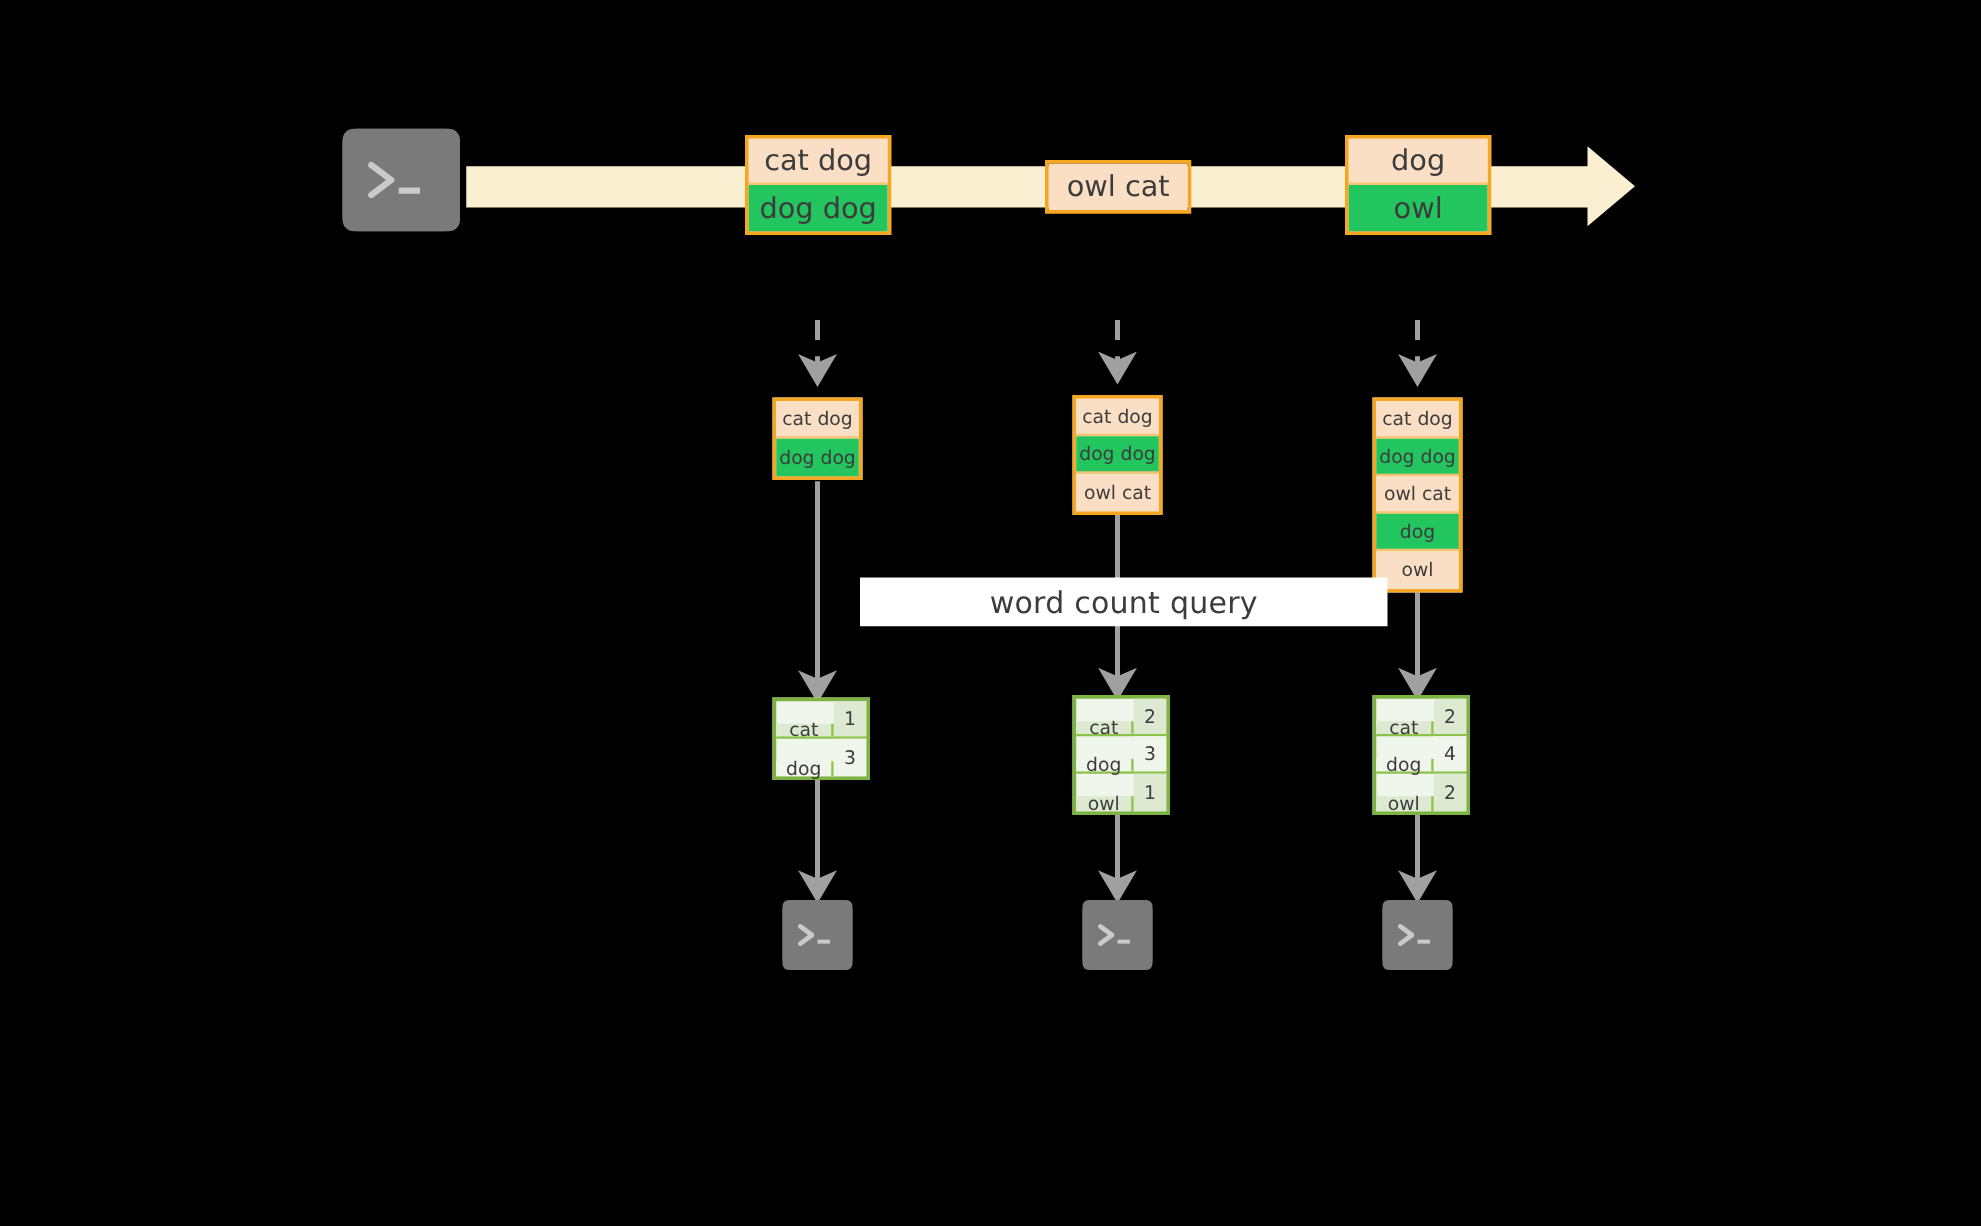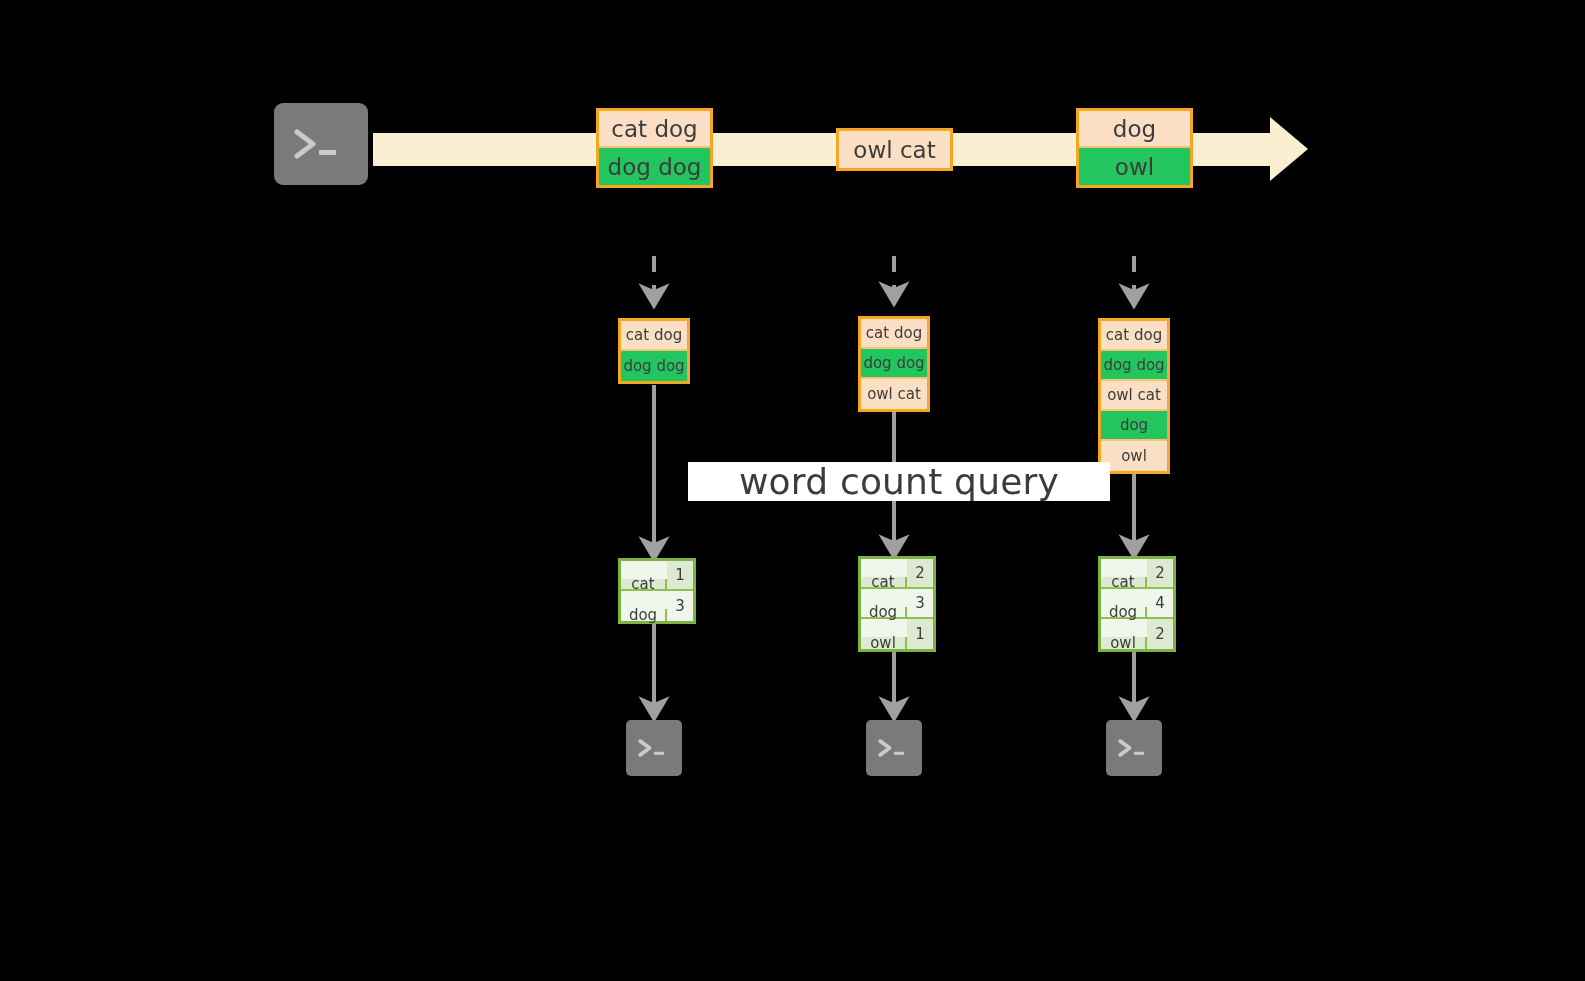--- a/index.html
+++ b/index.html
@@ -83,21 +83,21 @@
   }
   .gcell.word{width:46px;border-right:2px solid #8BC34A;margin-top:18px;}
   .gcell.count{width:26px;}
   .grow.dark .gcell{background:#DEE9D2;}
 
   
   .banner{
     position:absolute;left:688px;top:462px;width:422px;height:39px;
     background:#FFFFFF;
     display:flex;align-items:center;justify-content:center;
-    font-size:36px;color:#3c3c3c;letter-spacing:.2px;
+    font-size:24px;color:#3c3c3c;letter-spacing:.2px;
     z-index:40;
     text-align:center;
   }
   .z-hi{z-index:50;}
 </style>
 </head>
 <body>
 
 <div class="stage">
 

